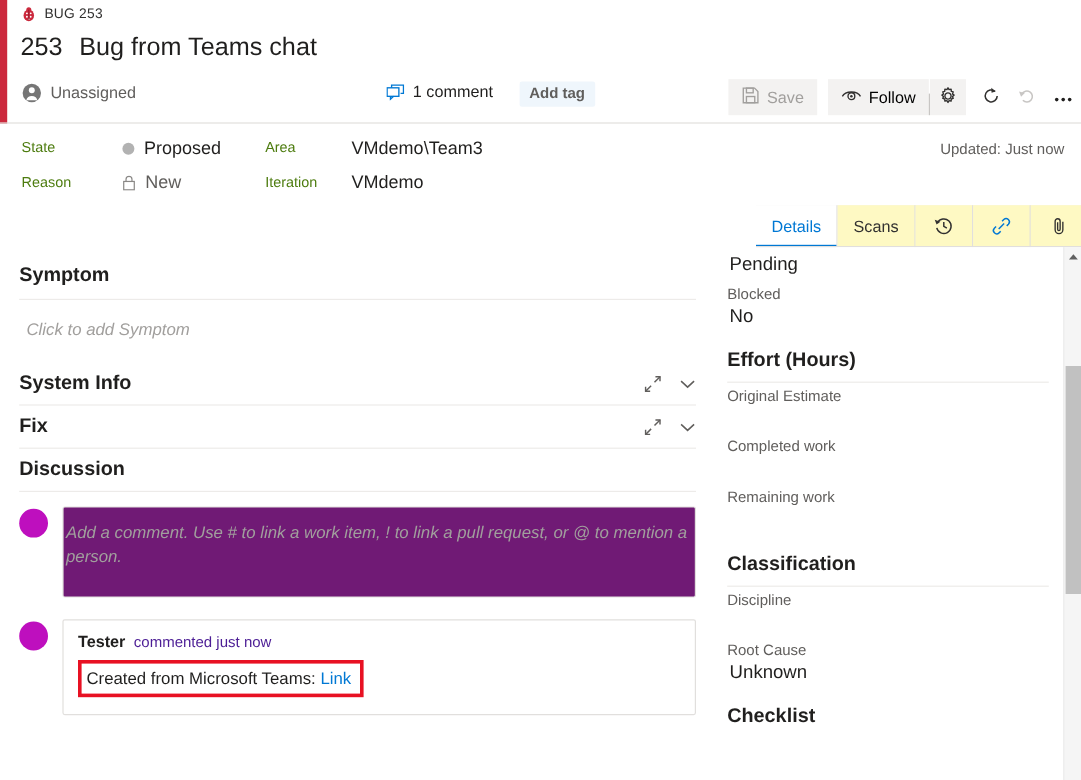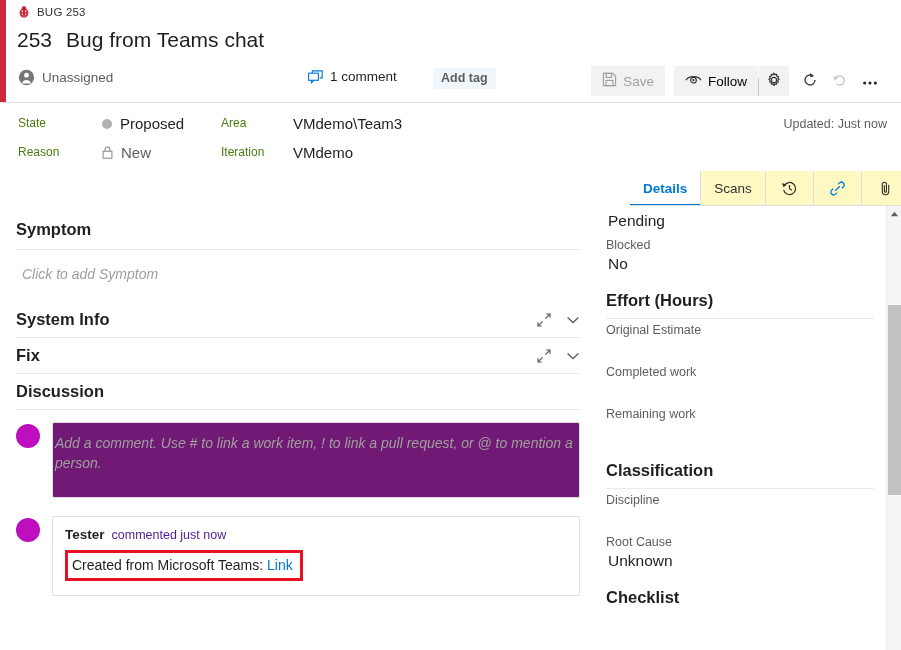--- a/index.html
+++ b/index.html
@@ -42,35 +42,35 @@
 
   .subheader { position: absolute; left: 0; top: 64px; width: 901px; height: 34px; }
   .assigned-to {
     position: absolute; left: 18px; top: 5px;
     display: flex; align-items: center; gap: 7px;
   }
   .assigned-avatar { width: 17px; height: 17px; display: block; }
   .assigned-name { font-size: 13.5px; color: #605e5c; }
 
   .comment-count {
-    position: absolute; left: 308px; top: 5px;
+    position: absolute; left: 322px; top: 5px;
     display: flex; align-items: center; gap: 7px; cursor: pointer;
   }
   .comment-icon { width: 15px; height: 14px; display: block; }
   .comment-count-text { font-size: 13.5px; color: #201f1e; }
 
   .add-tag {
     position: absolute; left: 433px; top: 4px;
     background: #eff6fc; color: #605e5c;
     font-size: 12.5px; padding: 3px 8px 4px; border-radius: 2px;
     cursor: pointer; line-height: 14px; font-weight: bold;
   }
 
   .toolbar {
-    position: absolute; right: 16px; top: 2px;
+    position: absolute; right: 0; top: 2px;
     display: flex; align-items: flex-end; height: 30px;
   }
   .tb-btn {
     display: flex; align-items: center; gap: 6px;
     height: 30px; padding: 0 11px; font-size: 13.5px;
     background: transparent; border: none; cursor: pointer;
     font-family: "Liberation Sans", sans-serif;
   }
   .tb-btn.grouped { background: #f3f2f1; }
   .tb-btn.disabled { color: #a19f9d; cursor: default; }
@@ -110,21 +110,21 @@
     position: absolute; right: 0; top: 205px; width: 271px; height: 1px;
     background: #e1dfdd;
   }
   .tab {
     display: flex; align-items: center; justify-content: center;
     padding: 0 13px; font-size: 13.5px; color: #323130;
     cursor: pointer; border-right: 1px solid #e1dfdd;
     background: #fef9c3; position: relative;
   }
   .tab.active {
-    background: #ffffff; color: #0078d4; font-weight: 700;
+    background: #ffffff; color: #0078d4; font-weight: 400;
   }
   .tab.active::after {
     content: ""; position: absolute; left: 0; right: 0; bottom: 0;
     height: 2px; background: #0078d4;
   }
   .tab.icon-tab { padding: 0 15px; }
 
   
   .main {
     position: absolute; left: 0; top: 206px; width: 596px; height: 444px;

